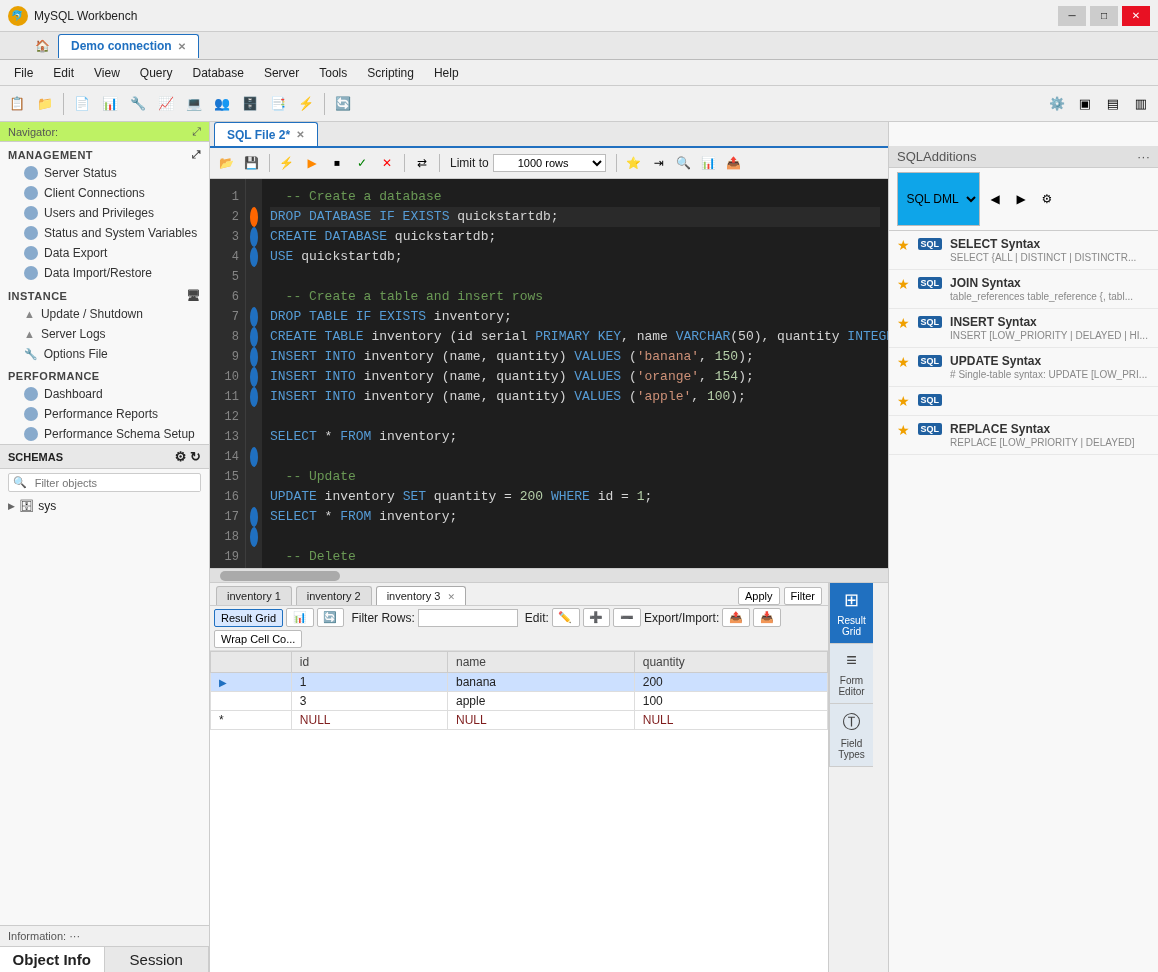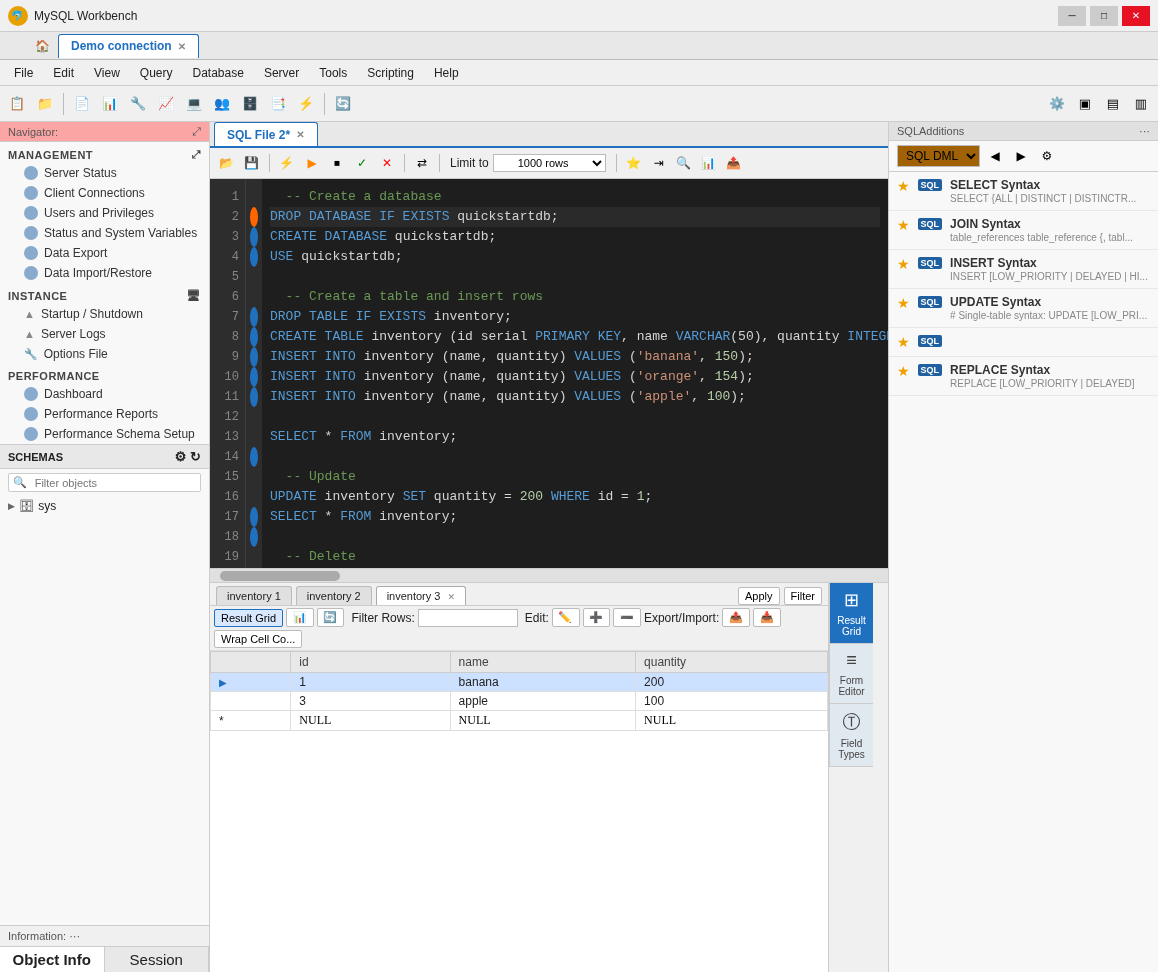--- a/index.html
+++ b/index.html
@@ -23,21 +23,21 @@
     .tb-sep { width: 1px; height: 22px; background: #bbb; margin: 0 3px; }
     .tab { height: 24px; padding: 0 12px; display: flex; align-items: center; gap: 6px; cursor: pointer; background: #d0d0d0; border: 1px solid #bbb; border-bottom: none; font-size: 12px; border-radius: 3px 3px 0 0; margin-right: 2px; }
     .tab.active { background: white; border-color: #2070c0; color: #2070c0; font-weight: bold; }
     .tab .close-x { font-size: 10px; color: #888; }
 
     
     #main { display: flex; height: calc(972px - 32px - 26px - 36px - 28px); }
 
     
     #navigator { width: 210px; background: #f8f8f8; border-right: 1px solid #ccc; display: flex; flex-direction: column; overflow: hidden; }
-    .nav-header { background: #fca5a5; padding: 3px 8px; font-size: 11px; color: #555; border-bottom: 1px solid #ccc; display: flex; align-items: center; justify-content: space-between; }
+    .nav-header { background: #bef264; padding: 3px 8px; font-size: 11px; color: #555; border-bottom: 1px solid #ccc; display: flex; align-items: center; justify-content: space-between; }
     .nav-section-title { padding: 6px 8px 2px; font-size: 11px; font-weight: bold; color: #444; letter-spacing: 0.5px; display: flex; align-items: center; justify-content: space-between; }
     .nav-item { padding: 3px 8px 3px 24px; font-size: 12px; cursor: pointer; display: flex; align-items: center; gap: 6px; color: #333; }
     .nav-item .icon-circle { width: 14px; height: 14px; border-radius: 50%; background: #88aacc; flex-shrink: 0; }
     .schemas-header { padding: 4px 8px; background: #e8e8e8; border-top: 1px solid #ccc; border-bottom: 1px solid #ccc; display: flex; align-items: center; justify-content: space-between; font-size: 11px; font-weight: bold; }
     .schema-filter { margin: 4px 8px; display: flex; align-items: center; border: 1px solid #ccc; background: white; border-radius: 2px; }
     .schema-filter input { border: none; outline: none; flex: 1; padding: 2px 4px; font-size: 11px; }
     .schema-item { padding: 3px 8px; display: flex; align-items: center; gap: 4px; cursor: pointer; font-size: 12px; }
     .schema-item .arrow { font-size: 9px; color: #666; }
     .info-section { border-top: 1px solid #ccc; padding: 4px 8px; background: #f0f0f0; }
     .info-title { font-size: 11px; color: #555; }
@@ -79,27 +79,27 @@
     .result-tab .r-close { margin-left: 4px; font-size: 9px; color: #888; }
     #result-toolbar { background: #f0f0f0; padding: 2px 4px; display: flex; align-items: center; gap: 3px; border-bottom: 1px solid #ddd; flex-wrap: wrap; }
     .r-btn { padding: 2px 6px; font-size: 11px; border: 1px solid #bbb; background: white; cursor: pointer; border-radius: 2px; white-space: nowrap; }
     .r-btn.active { background: #d8e8ff; border-color: #2070c0; }
     #result-table { flex: 1; overflow: auto; }
     .result-grid { width: 100%; border-collapse: collapse; font-size: 12px; }
     .result-grid th { background: #e8e8e8; border: 1px solid #ccc; padding: 3px 8px; text-align: left; font-weight: normal; color: #444; position: sticky; top: 0; }
     .result-grid td { border: 1px solid #ddd; padding: 2px 8px; }
     .result-grid tr.selected td { background: #cce0ff; }
     .result-grid .row-arrow { color: #2070c0; font-size: 10px; }
-    .null-val { color: #000000; font-family: Liberation Serif, serif; }
+    .null-val { color: #7f1d1d; }
 
     
     #sql-additions { width: 270px; background: #f8f8f8; border-left: 1px solid #ccc; display: flex; flex-direction: column; overflow: hidden; }
-    .sql-add-header { background: #e0e0e0; padding: 3px 8px; font-size: 11px; color: #555; border-bottom: 1px solid #ccc; display: flex; align-items: center; justify-content: space-between; }
+    .sql-add-header { background: #e0e0e0; padding: 3px 8px; font-size: 13px; color: #555; border-bottom: 1px solid #ccc; display: flex; align-items: center; justify-content: space-between; margin-top: 24px; }
     .sql-add-select { padding: 4px 8px; display: flex; align-items: center; gap: 4px; border-bottom: 1px solid #ccc; }
-    .sql-add-select select { border: 1px solid #bbb; padding: 2px 4px; font-size: 12px; background: #a16207; }
+    .sql-add-select select { border: 1px solid #bbb; padding: 18px 4px; font-size: 12px; background: #0ea5e9; text-align: center; }
     .sql-add-item { display: flex; align-items: flex-start; padding: 6px 8px; border-bottom: 1px solid #e8e8e8; cursor: pointer; gap: 8px; }
     .sql-star { color: #f0a000; font-size: 14px; }
     .sql-badge { background: #2060a0; color: white; font-size: 9px; font-weight: bold; padding: 1px 3px; border-radius: 2px; margin-top: 1px; flex-shrink: 0; }
     .sql-add-text { flex: 1; }
     .sql-add-title { font-size: 12px; font-weight: bold; color: #333; }
     .sql-add-sub { font-size: 10px; color: #888; margin-top: 1px; }
     .side-btn { width: 44px; background: #e0e8f0; border-left: 1px solid #ccc; border-bottom: 1px solid #ccc; display: flex; flex-direction: column; align-items: center; justify-content: center; padding: 6px 2px; cursor: pointer; font-size: 10px; text-align: center; color: #444; gap: 4px; }
     .side-btn.active { background: #2070c0; color: white; }
     .side-btn-icon { font-size: 18px; }
 
@@ -198,21 +198,21 @@
         <span class="icon-circle"></span>
         <span>Data Import/Restore</span>
       </div>
 
       <div class="nav-section-title">
         <span>INSTANCE</span>
         <span>🖥</span>
       </div>
       <div class="nav-item">
         <span style="font-size:11px;color:#888;">▲</span>
-        <span>Startup / Shutdown</span>
+        <span>Update / Shutdown</span>
       </div>
       <div class="nav-item">
         <span style="font-size:11px;color:#888;">▲</span>
         <span>Server Logs</span>
       </div>
       <div class="nav-item">
         <span style="font-size:11px;color:#888;">🔧</span>
         <span>Options File</span>
       </div>
 

